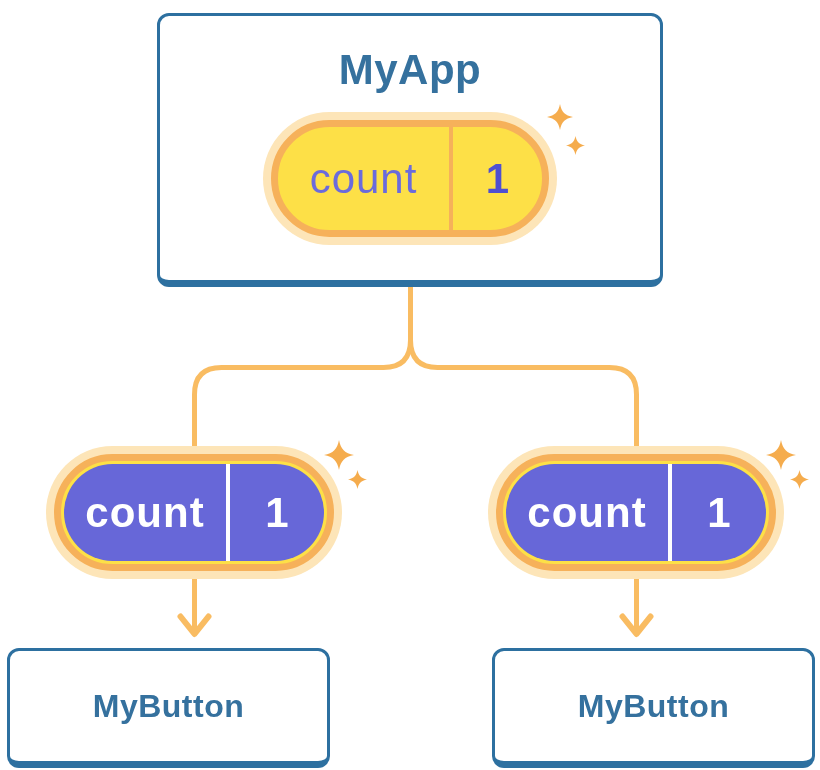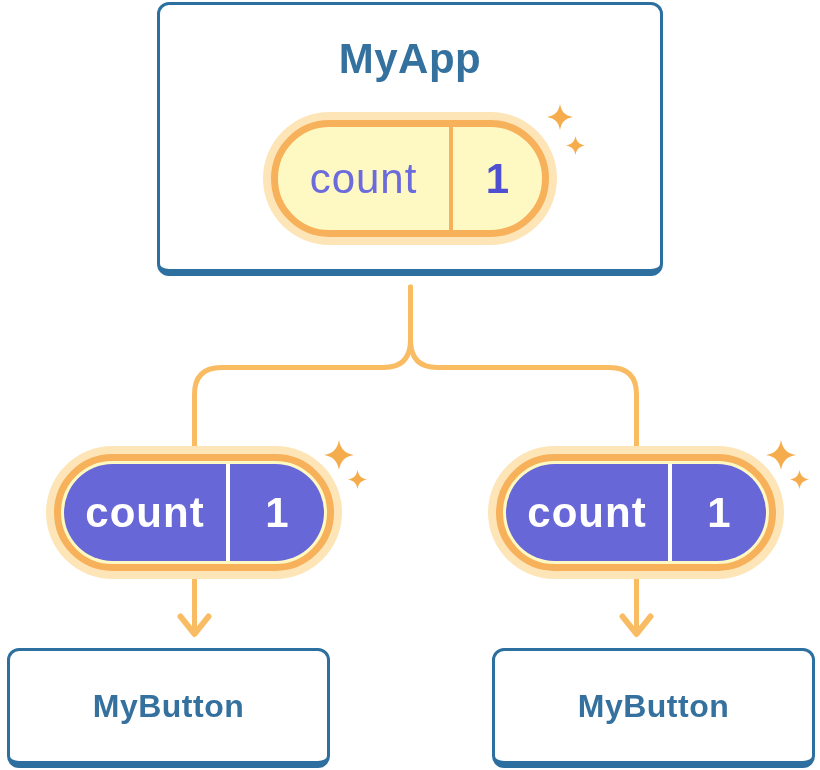--- a/index.html
+++ b/index.html
@@ -10,37 +10,37 @@
 
   
   .node {
     position:absolute; box-sizing:border-box; background:#ffffff;
     border:3px solid #2D70A0; border-bottom-width:7px; border-radius:12px;
   }
   .node-title {
     color:#35719E; font-weight:700; letter-spacing:0.5px;
     text-align:center; width:100%;
   }
-  #myapp-card { left:157px; top:2px; width:506px; height:274px; }
+  #myapp-card { left:157px; top:13px; width:506px; height:274px; }
   #myapp-card .node-title { position:absolute; top:30px; left:0; font-size:42px; }
   #mybutton-card-left  { left:7px;   top:648px; width:323px; height:120px;
     display:flex; align-items:center; justify-content:center; }
   #mybutton-card-right { left:492px; top:648px; width:323px; height:120px;
     display:flex; align-items:center; justify-content:center; }
   .button-title { font-size:32px; }
 
   
   .connectors { position:absolute; left:0; top:0; width:820px; height:770px; }
   .connectors path { fill:none; stroke:#F9BC62; stroke-width:5; stroke-linecap:round; stroke-linejoin:round; }
   .connectors path.arrowhead { stroke-width:6; }
 
   
   .pill {
     position:absolute; box-sizing:border-box; display:flex;
-    border:7px solid #F6B15A; border-radius:70px; background:#fef9c3;
+    border:7px solid #F6B15A; border-radius:70px; background:#fde047;
     box-shadow:0 0 0 8px #FDE5B8;
   }
   .cell { display:flex; align-items:center; justify-content:center; box-sizing:border-box; }
 
   
   #state-pill { left:271px; top:120px; width:278px; height:117px; }
   #state-pill .cell-label {
     width:175px; border-right:4px solid #F6B15A;
     color:#6B6BDC; font-size:42px; font-weight:400; letter-spacing:1px;
   }

